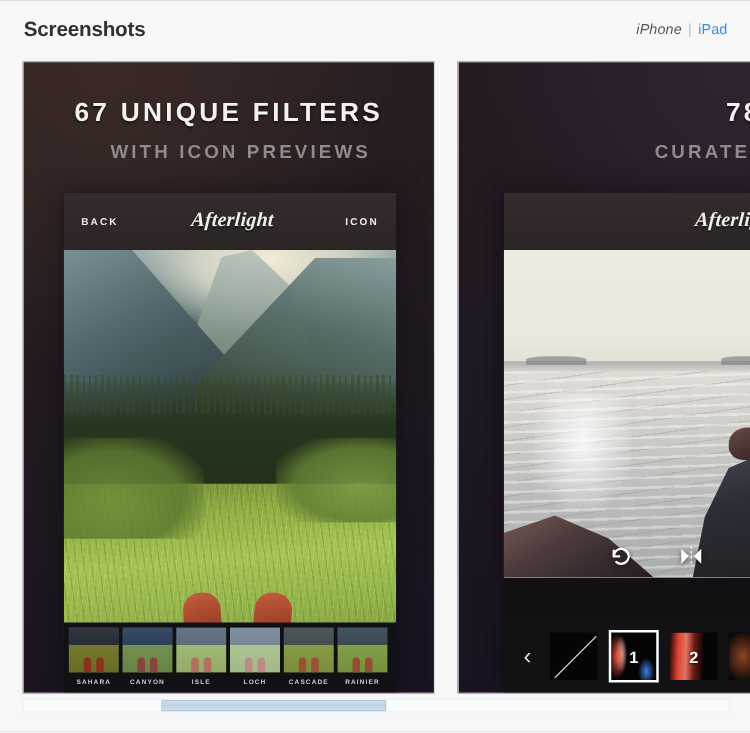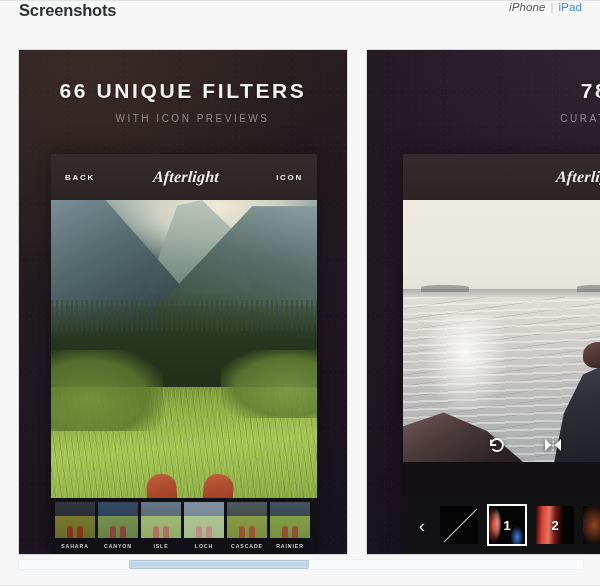--- a/index.html
+++ b/index.html
@@ -28,21 +28,21 @@
   }
 
   
   .section-header {
     position: absolute;
     left: 0; top: 0;
     width: 600px;
     height: 46px;
     background: #f7f7f8;
     display: flex;
-    align-items: flex-start;
+    align-items: center;
     justify-content: space-between;
     padding: 0 18px 0 19px;
   }
 
   .section-title {
     font-size: 16.5px;
     font-weight: bold;
     color: #2e3133;
     letter-spacing: -0.15px;
   }
@@ -124,22 +124,22 @@
   .promo-head {
     font-size: 21px;
     font-weight: bold;
     color: #f4f2f0;
     letter-spacing: 2.6px;
     white-space: nowrap;
     text-shadow: 0 1px 2px rgba(0,0,0,0.55);
   }
   .promo-sub {
     margin-top: 10px;
-    font-size: 10px;
-    font-weight: normal;
+    font-size: 15px;
+    font-weight: bold;
     color: #908b8c;
     letter-spacing: 2.5px;
     white-space: nowrap;
     padding-left: 19px;
   }
 
   
   .phone {
     position: absolute;
     left: 32px;
@@ -506,21 +506,21 @@
   </div>
 
   <div class="shots-viewport">
     <div class="shots-strip">
 
       <div class="shot">
         <div class="promo-bg"></div>
         <div class="promo-dots"></div>
 
         <div class="promo-copy">
-          <div class="promo-head">66 UNIQUE FILTERS</div>
+          <div class="promo-head">67 UNIQUE FILTERS</div>
           <div class="promo-sub">WITH ICON PREVIEWS</div>
         </div>
 
         <div class="phone">
 
           <div class="appbar">
             <div class="appbar-btn">BACK</div>
             <div class="brand">Afterlight</div>
             <div class="appbar-btn">ICON</div>
           </div>

